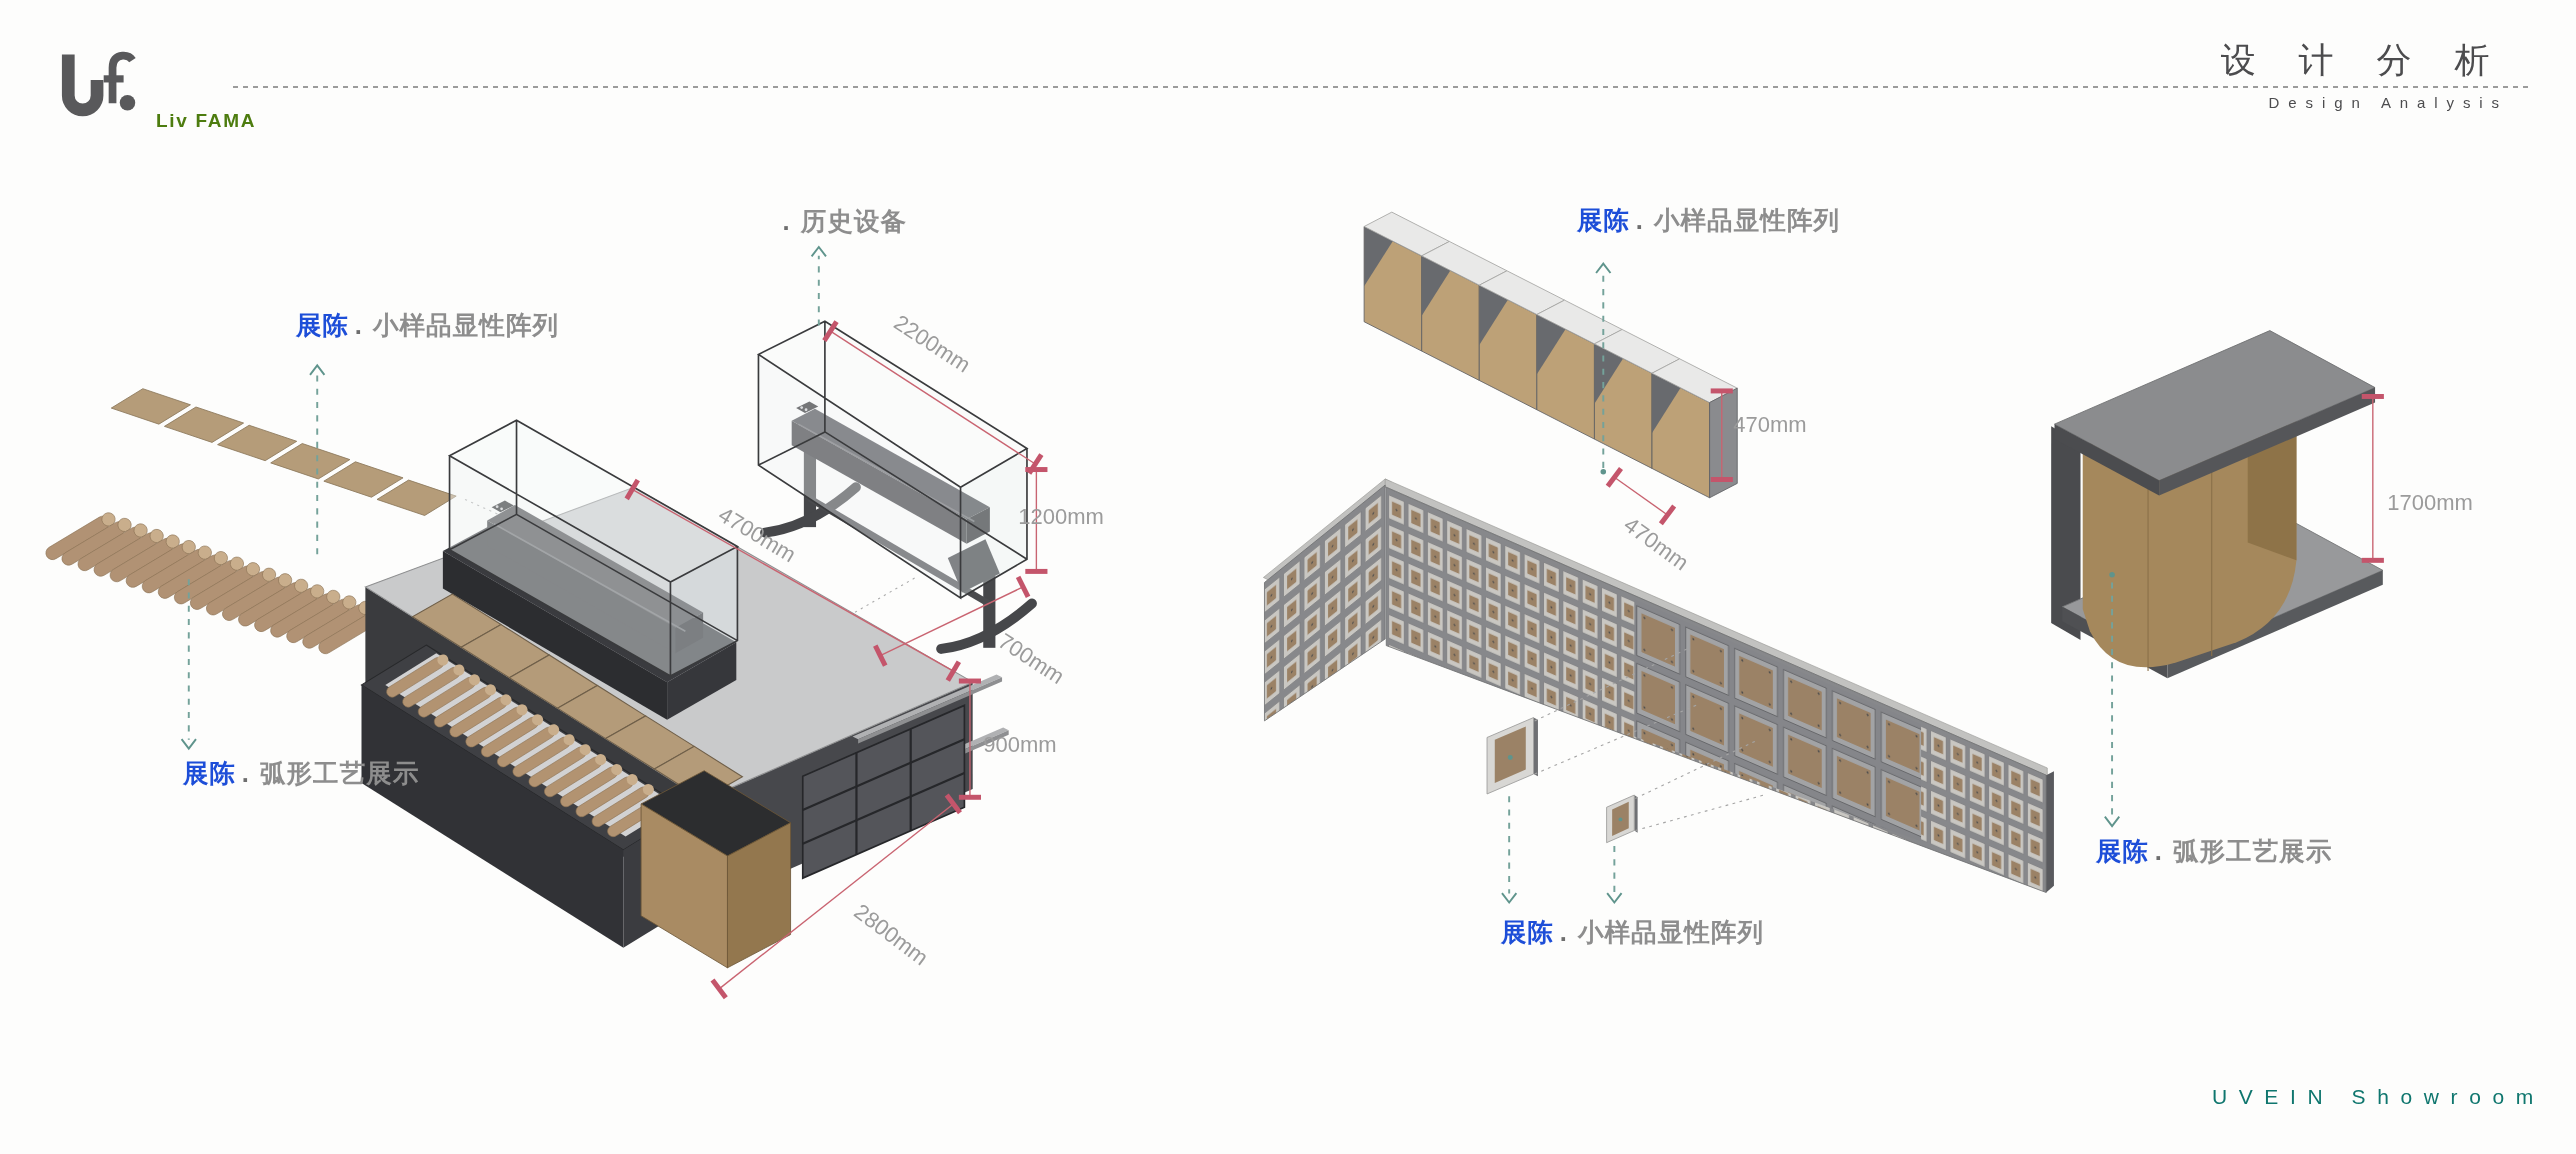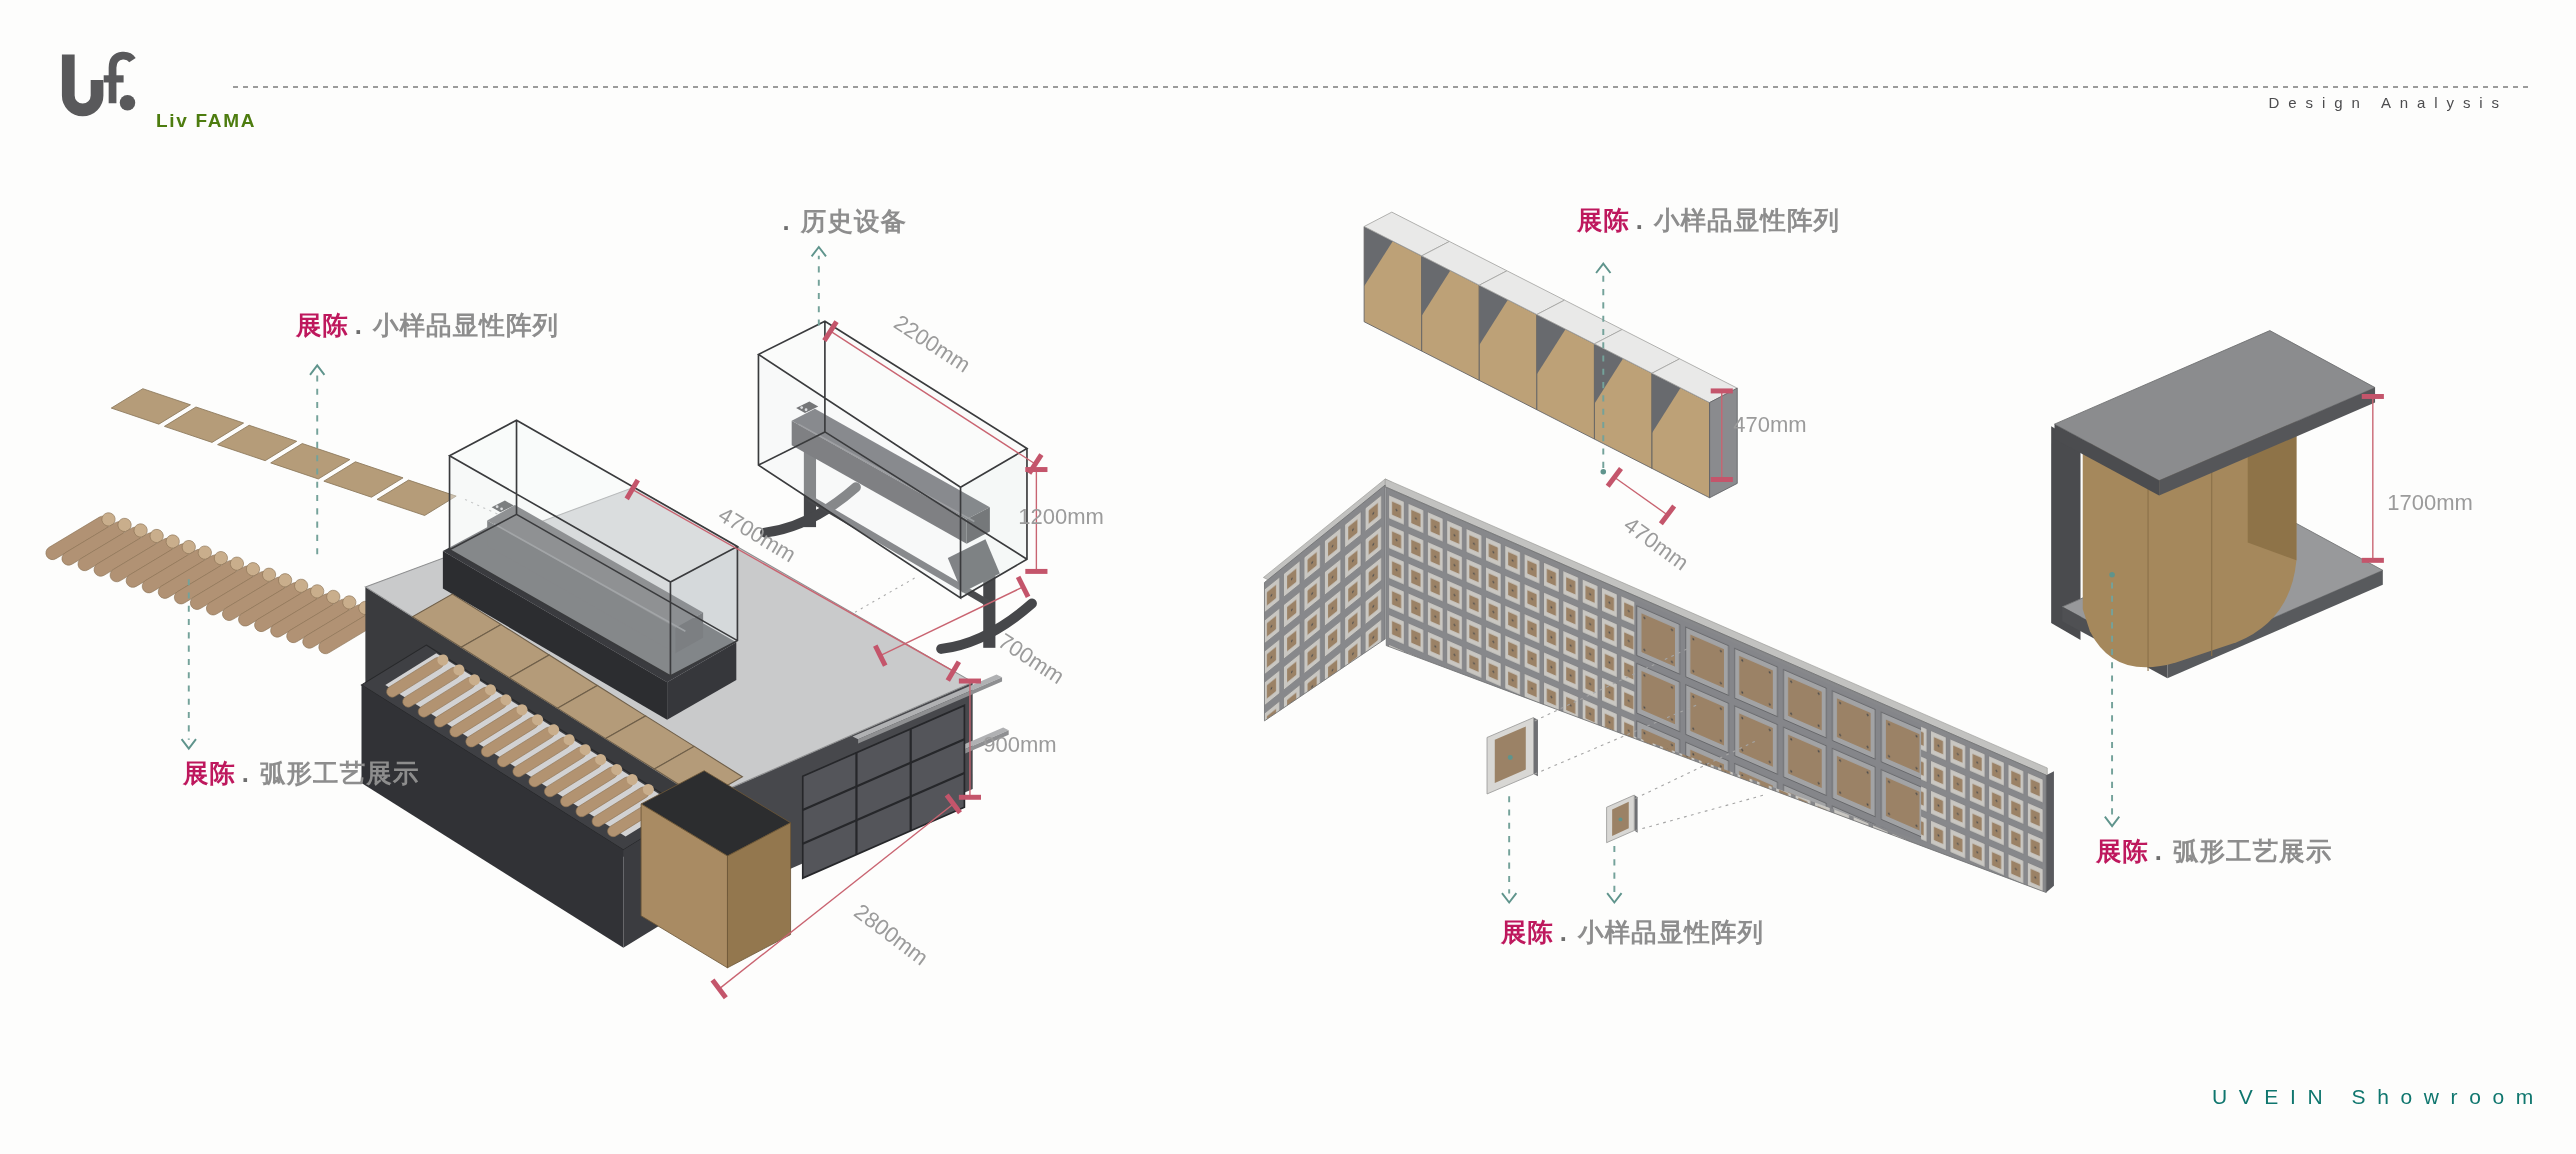--- a/index.html
+++ b/index.html
@@ -7,21 +7,21 @@
           font-family:"Liberation Sans",sans-serif;}
   #scene{position:absolute;left:0;top:0;width:2576px;height:1155px;}
   .abs{position:absolute;white-space:nowrap;}
   .brand{left:156px;top:110px;font-size:19px;font-weight:bold;letter-spacing:1.7px;color:#4d7c0f;}
   .rule{left:233px;top:86px;width:2299px;height:1.7px;
         background:repeating-linear-gradient(90deg,#9b9b9b 0 5px,transparent 5px 10px);}
   .title-cn{right:70px;top:37px;font-size:35px;letter-spacing:16.6px;color:#4c4c4e;}
   .title-en{right:68px;top:94px;font-size:15px;letter-spacing:8.9px;color:#4c4c4e;}
   .footer{left:2212px;top:1085px;font-size:21px;letter-spacing:11.6px;color:#0f766e;}
   .anno{font-size:25.5px;font-weight:bold;letter-spacing:1.1px;text-align:right;}
-  .anno .pre{color:#be185d;}
+  .anno .pre{color:#1d4ed8;}
   .anno .dot{color:#6e6e6e;margin:0 10px 0 5.5px;}
   .anno .txt{color:#8d8d8d;}
   .dim{font-size:22px;color:#9b9b9b;transform:translate(-50%,-50%);}
   .r31{transform:translate(-50%,-50%) rotate(31deg);}
   .r33{transform:translate(-50%,-50%) rotate(33deg);}
   .r36{transform:translate(-50%,-50%) rotate(36deg);}
   .r37{transform:translate(-50%,-50%) rotate(37deg);}
 </style>
 </head>
 <body>
@@ -334,20 +334,21 @@
   </svg>
 
   <svg class="abs" style="left:55px;top:49px;width:83px;height:83px" viewBox="0 0 150 150">
     <path d="M24,10 V84 A26,26 0 0 0 76,84 V56" fill="none" stroke="#59595b" stroke-width="23"></path>
     <path d="M104,98 V34 Q104,14 122,12 Q134,11 140,20" fill="none" stroke="#59595b" stroke-width="14"></path>
     <path d="M88,54 H124" stroke="#59595b" stroke-width="13"></path>
     <circle cx="131" cy="97" r="14" fill="#59595b"></circle>
   </svg>
   <div class="abs brand">Liv FAMA</div>
   <div class="abs rule"></div>
+  <div class="abs title-cn">设 计 分 析</div>
   <div class="abs title-en">Design Analysis</div>
 
   <div class="abs anno" style="left:777px;top:204px">
     <span class="dot">.</span><span class="txt">历史设备</span>
   </div>
   <div class="abs anno" style="left:296px;top:308px">
     <span class="pre">展陈</span><span class="dot">.</span><span class="txt">小样品显性阵列</span>
   </div>
   <div class="abs anno" style="left:183px;top:756px">
     <span class="pre">展陈</span><span class="dot">.</span><span class="txt">弧形工艺展示</span>

